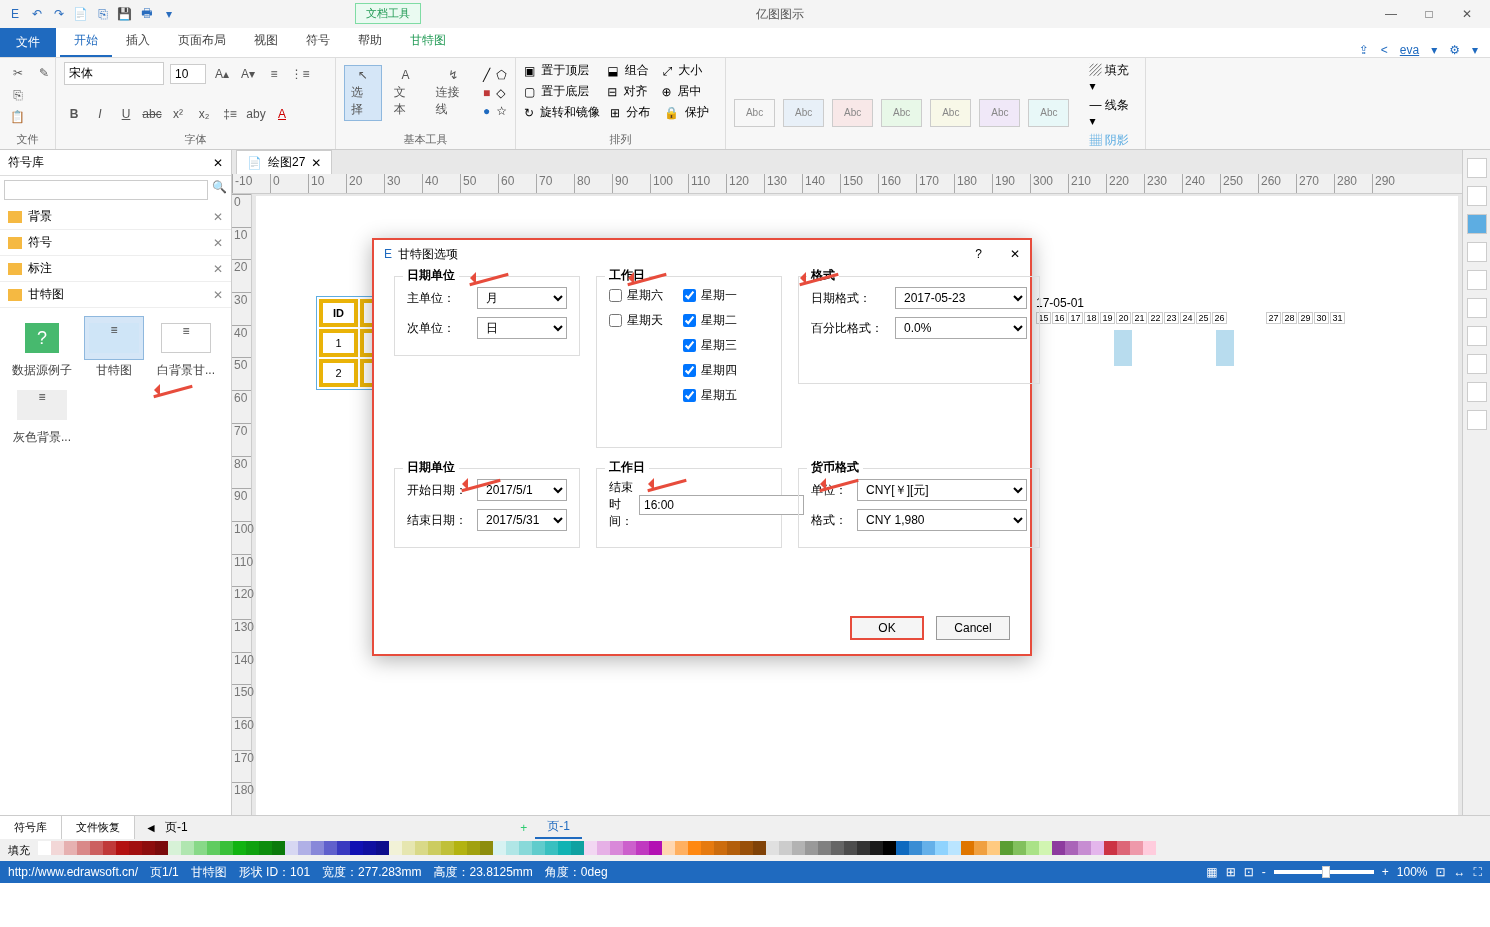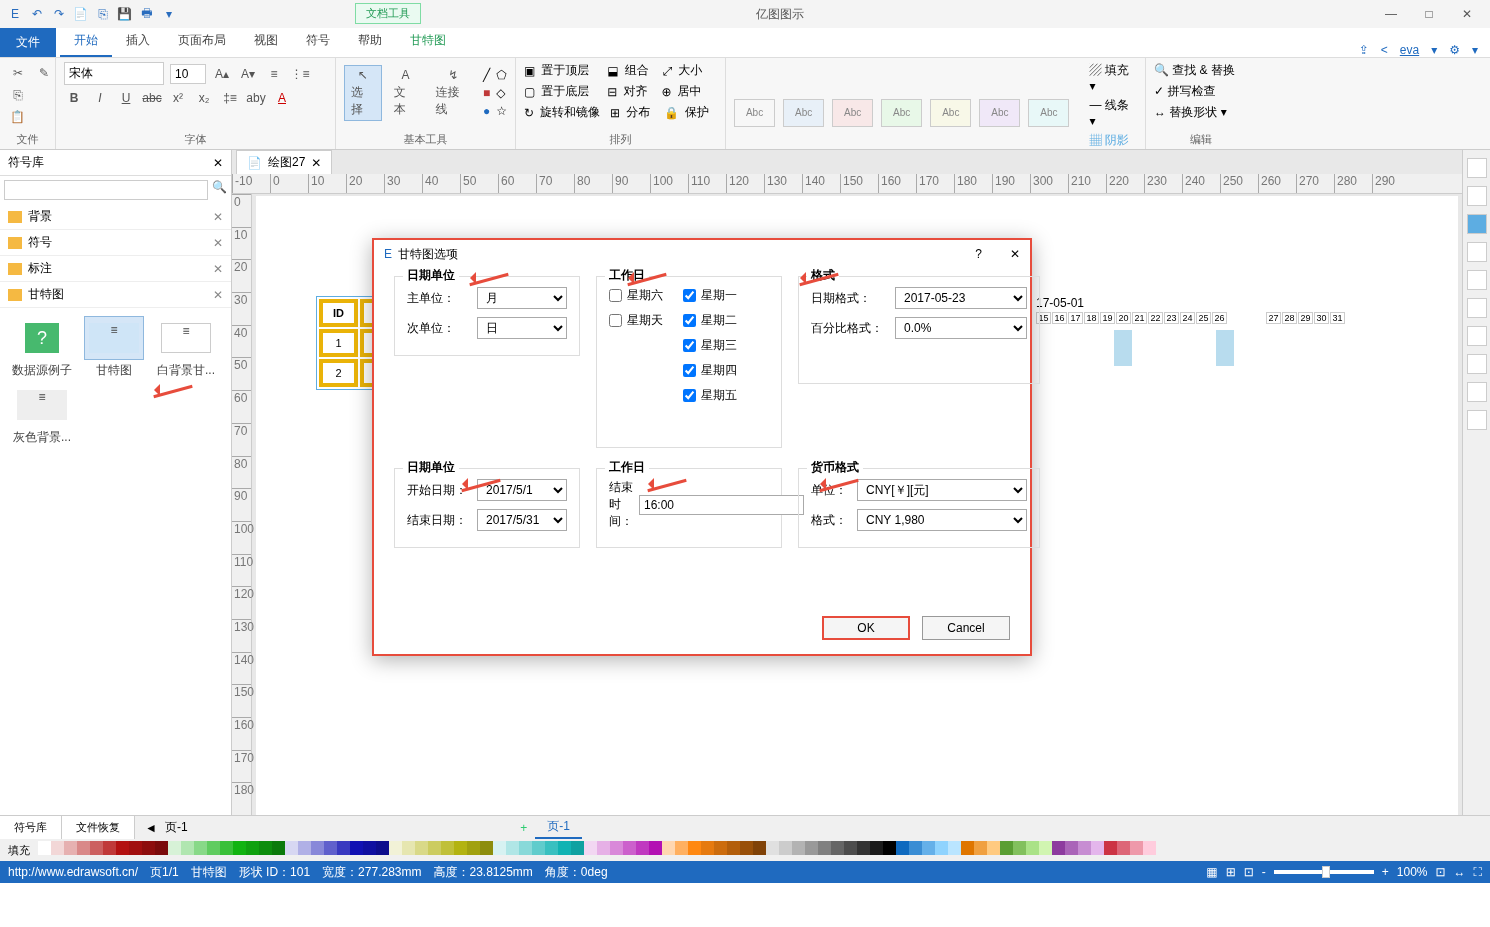--- a/index.html
+++ b/index.html
@@ -76,21 +76,21 @@
 .dialog .g-workday2 { width: 186px; height: 80px; }
 .dialog .g-currency { width: 242px; height: 80px; }
 .dialog .row { display: flex; align-items: center; gap: 6px; margin-bottom: 8px; }
 .dialog .row .lbl { width: 64px; }
 .dialog .row .lbl-wide { width: 78px; }
 .dialog select, .dialog input[type=text] { border: 1px solid #aaa; padding: 2px 4px; flex: 1; background: #fff; }
 .dialog .wd-cols { display: flex; gap: 20px; }
 .dialog .wd-col { display: flex; flex-direction: column; gap: 8px; }
 .dialog .wd-col label { display: flex; align-items: center; gap: 5px; }
 .dialog .dlg-buttons { position: absolute; bottom: 14px; right: 20px; display: flex; gap: 12px; }
-.dialog .btn { width: 88px; height: 24px; border: 1px solid #999; background: #f5f5f5; display: flex; align-items: center; justify-content: center; }
+.dialog .btn { width: 74px; height: 24px; border: 1px solid #999; background: #f5f5f5; display: flex; align-items: center; justify-content: center; }
 .dialog .btn.ok { border: 2px solid #e74c3c; }
 .arrow { position: absolute; width: 50px; height: 20px; z-index: 101; }
 .arrow::before { content: ''; position: absolute; width: 40px; height: 3px; background: #e74c3c; top: 8px; left: 5px; transform: rotate(-15deg); }
 .arrow::after { content: ''; position: absolute; left: 0; top: 2px; border: 6px solid transparent; border-right-color: #e74c3c; }
 
 .bottom-tabs { display: flex; border-top: 1px solid #ccc; }
 .bottom-tabs .bt { padding: 4px 14px; border-right: 1px solid #ccc; font-size: 11px; }
 </style>
 </head>
 <body>
@@ -145,21 +145,21 @@
           <span class="rbtn">⎘</span>
         </div>
       <div class="rg-row">
           <span class="rbtn">📋</span>
         </div>
     </div>
     <div class="glabel">文件</div>
   </div>
   <div class="rgroup" style="width:280px">
     <div>
-      <div class="rg-row" style="margin-bottom:2px">
+      <div class="rg-row" style="margin-bottom:18px">
         <div class="font-select font-name">宋体</div>
         <div class="font-select font-size">10</div>
         <span class="rbtn">A▴</span>
         <span class="rbtn">A▾</span>
         <span class="rbtn">≡</span>
         <span class="rbtn">⋮≡</span>
       </div>
       <div class="rg-row">
         <span class="rbtn" style="font-weight:bold">B</span>
         <span class="rbtn" style="font-style:italic">I</span>
@@ -239,28 +239,20 @@
       <div class="style-item" style="background:#f8f8e8">Abc</div>
       <div class="style-item" style="background:#f0e8f8">Abc</div>
       <div class="style-item" style="background:#e8f8f8">Abc</div>
       <div style="display:flex;flex-direction:column;gap:4px;margin-left:12px">
         <div>▨ <span>填充</span> ▾</div>
         <div>— <span>线条</span> ▾</div>
         <div style="color:#5dade2">▦ <span>阴影</span> ▾</div>
       </div>
     </div>
     <div class="glabel">样式</div>
-  </div>
-  <div class="rgroup" style="width:110px;border-right:none">
-    <div style="display:flex;flex-direction:column;gap:4px">
-      <div>🔍 <span>查找 &amp; 替换</span></div>
-      <div>✓ <span>拼写检查</span></div>
-      <div>↔ <span>替换形状</span> ▾</div>
-    </div>
-    <div class="glabel">编辑</div>
   </div>
 </div>
 
 <div class="workspace">
 
   <div class="sidepanel">
     <div class="sp-header">
       <span>符号库</span>
       <span>✕</span>
     </div>

